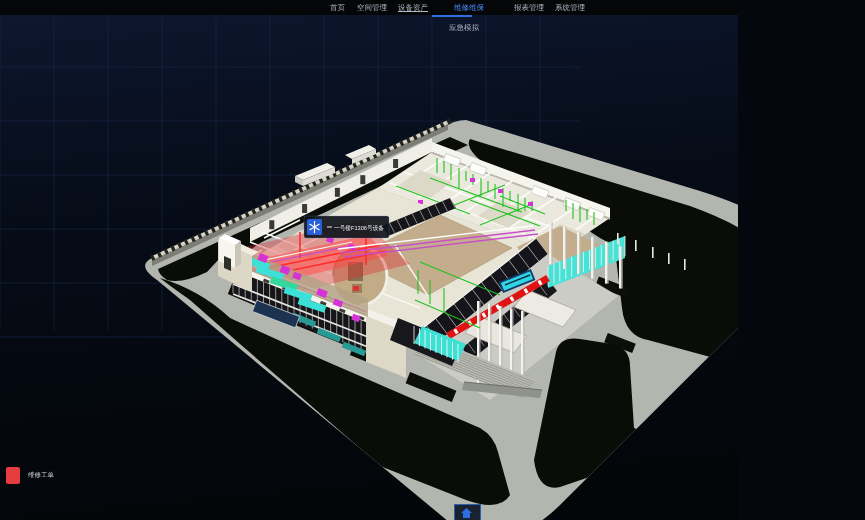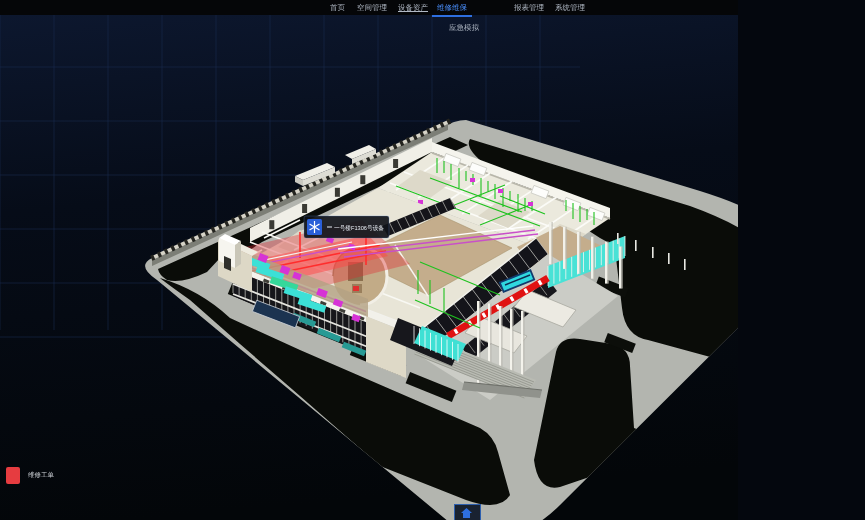--- a/index.html
+++ b/index.html
@@ -362,21 +362,21 @@
         <text x="334" y="230" font-size="6" fill="#e8eef5" font-family="Liberation Sans, sans-serif" textLength="50" lengthAdjust="spacingAndGlyphs">一号楼F1306号设备</text>
       </g>
 </svg>
 
 <div class="abs" style="left:0;top:0;width:865px;height:15px;background:#050608;"></div>
 
 <div class="abs" style="left:0;top:3px;width:865px;height:11px;font-size:7.5px;color:#b0b8c4;">
 <span class="abs" style="left:330px;">首页</span>
 <span class="abs" style="left:357px;text-align:center;">空间管理</span>
 <span class="abs" style="left:398px;text-decoration:underline;">设备资产</span>
-<span class="abs" style="left:437px;color:#4a90ff;">维修维保</span>
+<span class="abs" style="left:454px;color:#4a90ff;">维修维保</span>
 <span class="abs" style="left:449px;margin-top:20px;">应急模拟</span>
 <span class="abs" style="left:514px;">报表管理</span>
 <span class="abs" style="left:555px;text-align:center;">系统管理</span>
 <span class="abs" style="left:849px;top:-1px;font-size:6px;color:#3b6fd0;">设置</span>
 </div>
 
 <div class="abs" style="left:432px;top:15px;width:40px;height:2px;background:#2e6fe0;"></div>
 
 <svg class="abs" style="left:811px;top:1px;" width="9" height="9" viewBox="0 0 9 9">
       <path d="M4.5,0.5 C6,0.5 7,1.8 7,3.5 L7,5.5 L8,6.5 L1,6.5 L2,5.5 L2,3.5 C2,1.8 3,0.5 4.5,0.5 Z M3.5,7.2 a1,1 0 0 0 2,0 Z" fill="#c8d0da"></path>

